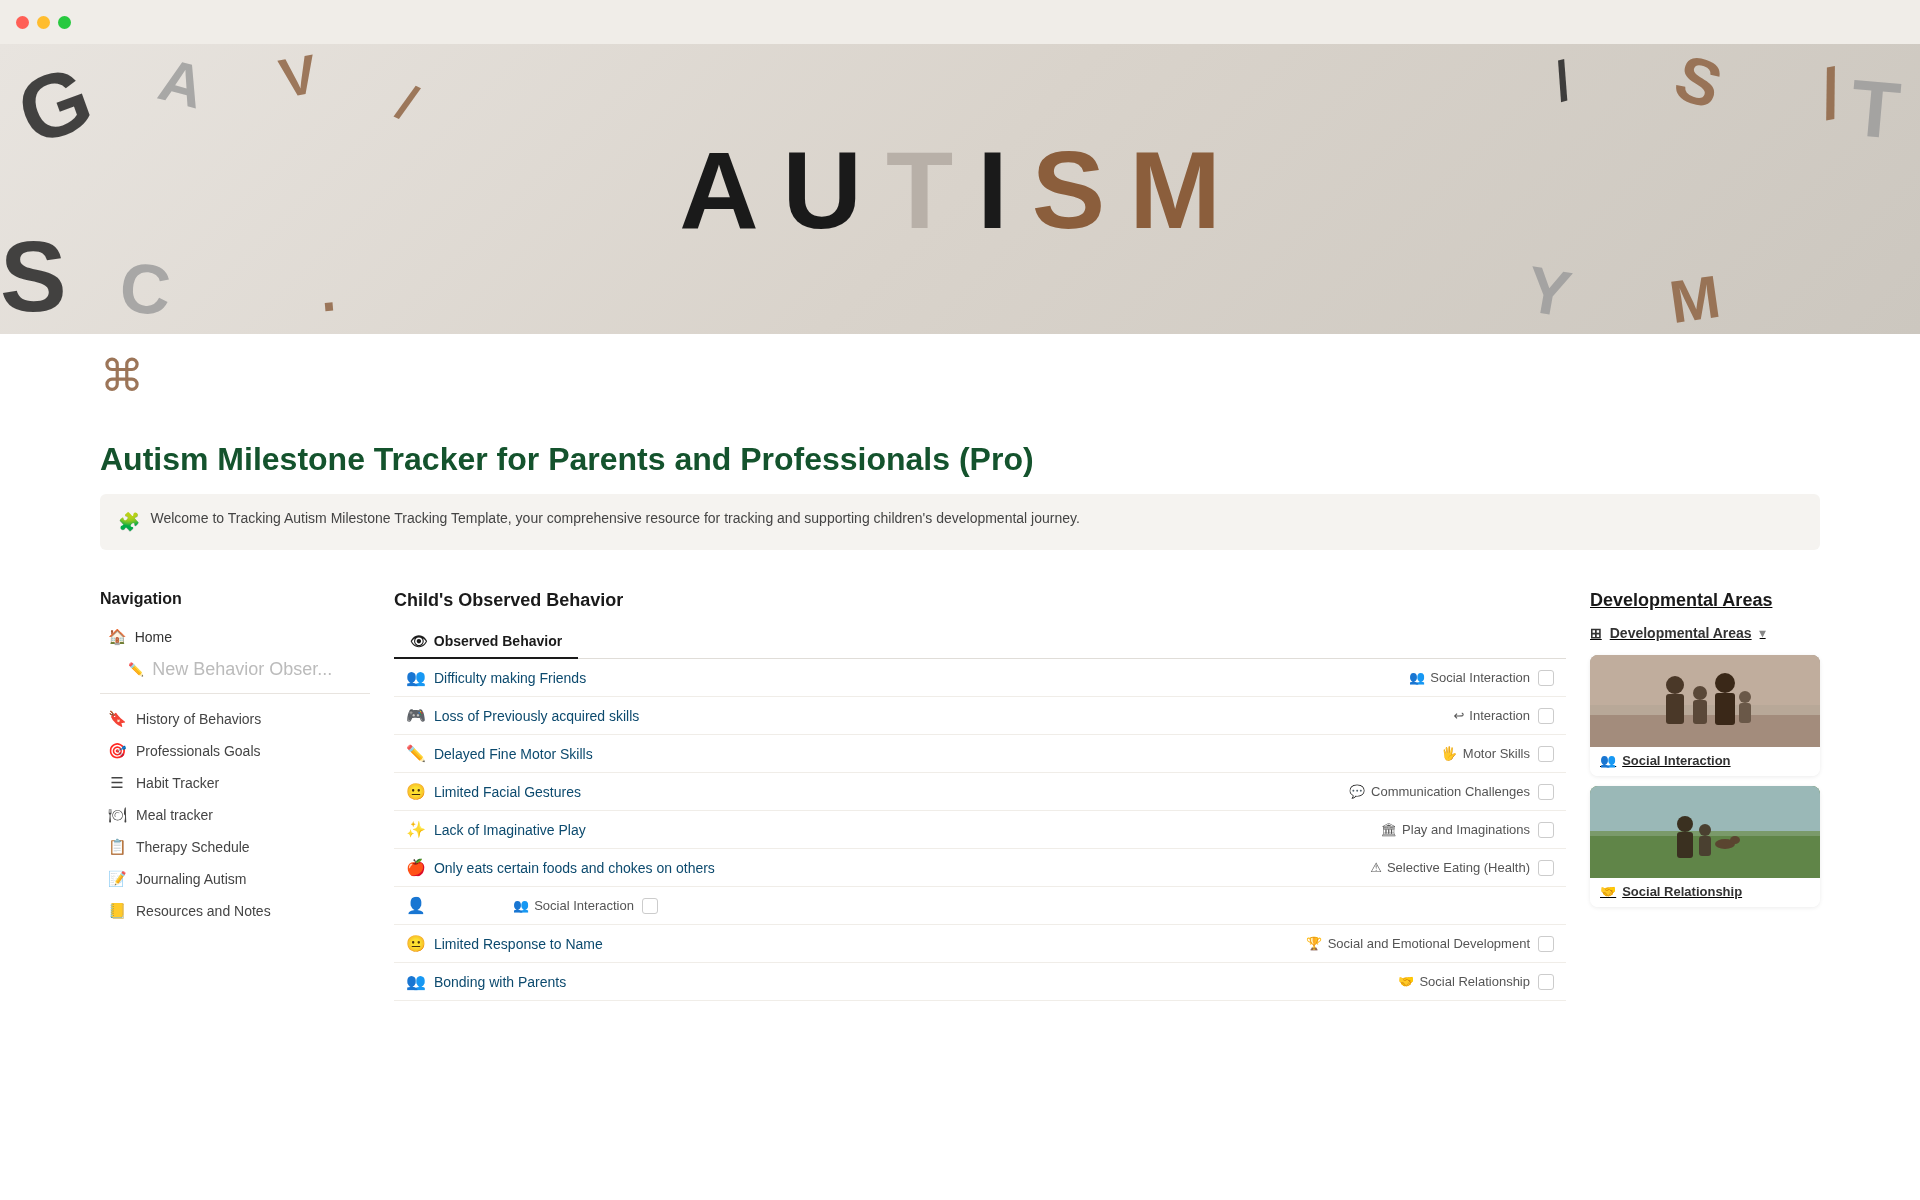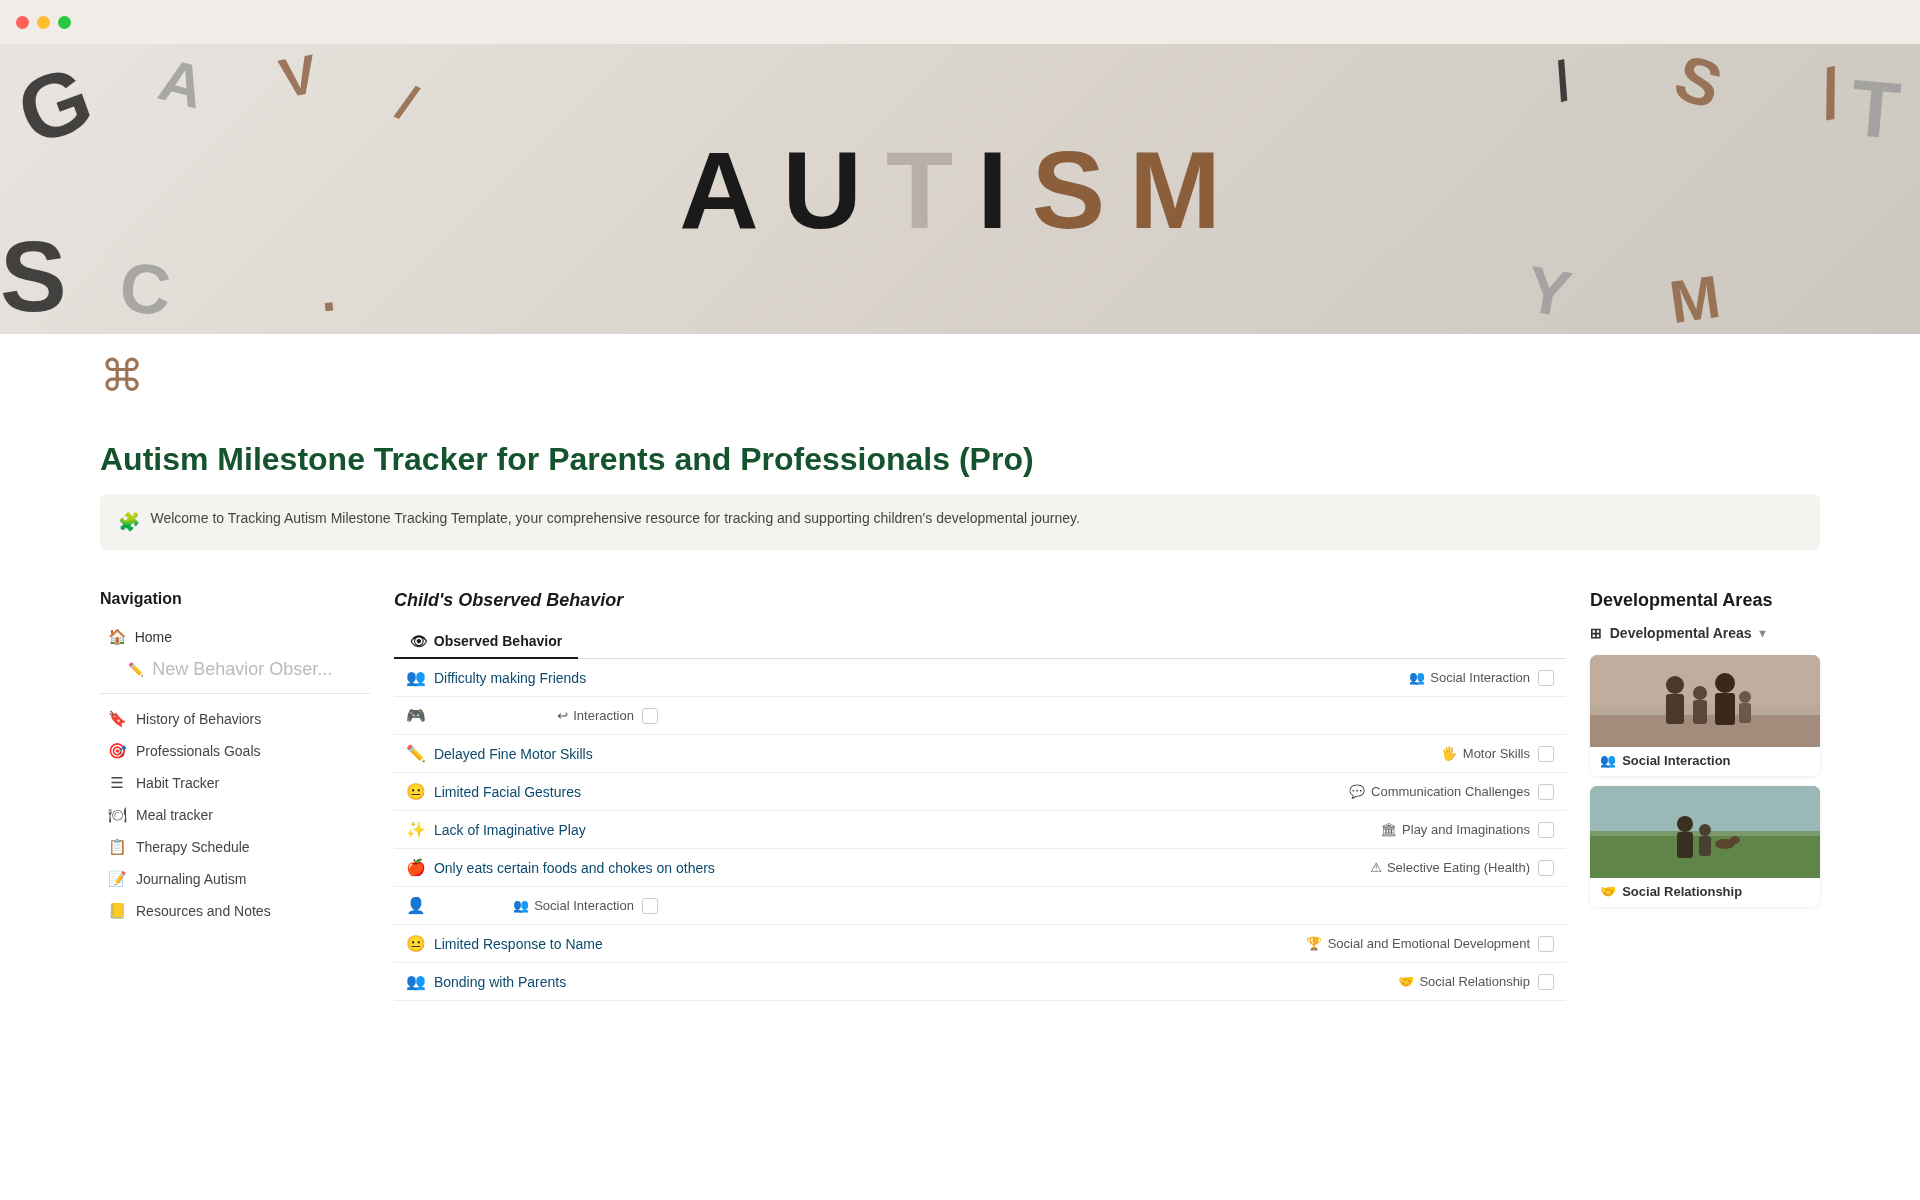--- a/index.html
+++ b/index.html
@@ -167,21 +167,20 @@
     
     .center-content {
       flex: 1;
       min-width: 0;
     }
     .section-title {
       font-size: 18px;
       font-weight: 700;
       color: #1a1a1a;
       margin-bottom: 14px;
-      font-style: italic;
     }
     .tab-bar {
       display: flex;
       border-bottom: 1px solid #e0ddd8;
       margin-bottom: 0;
     }
     .tab {
       padding: 8px 16px;
       font-size: 14px;
       color: #555;
@@ -228,20 +227,21 @@
       border-radius: 3px;
       flex-shrink: 0;
       cursor: pointer;
       background: #fff;
     }
 
     
     .right-sidebar {
       width: 230px;
       flex-shrink: 0;
+      text-decoration: underline;
     }
     .right-title {
       font-size: 18px;
       font-weight: 700;
       color: #1a1a1a;
       margin-bottom: 14px;
     }
     .dev-areas-dropdown {
       display: flex;
       align-items: center;
@@ -397,20 +397,21 @@
         <span class="behavior-name">Difficulty making Friends</span>
         <span class="behavior-tag">
           <span>👥</span>
           <span>Social Interaction</span>
         </span>
         <div class="checkbox"></div>
       </div>
 
       <div class="behavior-row">
         <span class="behavior-icon">🎮</span>
+        <span class="behavior-name">Loss of Previously acquired skills</span>
         <span class="behavior-tag">
           <span>↩</span>
           <span>Interaction</span>
         </span>
         <div class="checkbox"></div>
       </div>
 
       <div class="behavior-row">
         <span class="behavior-icon">✏️</span>
         <span class="behavior-name">Delayed Fine Motor Skills</span>

